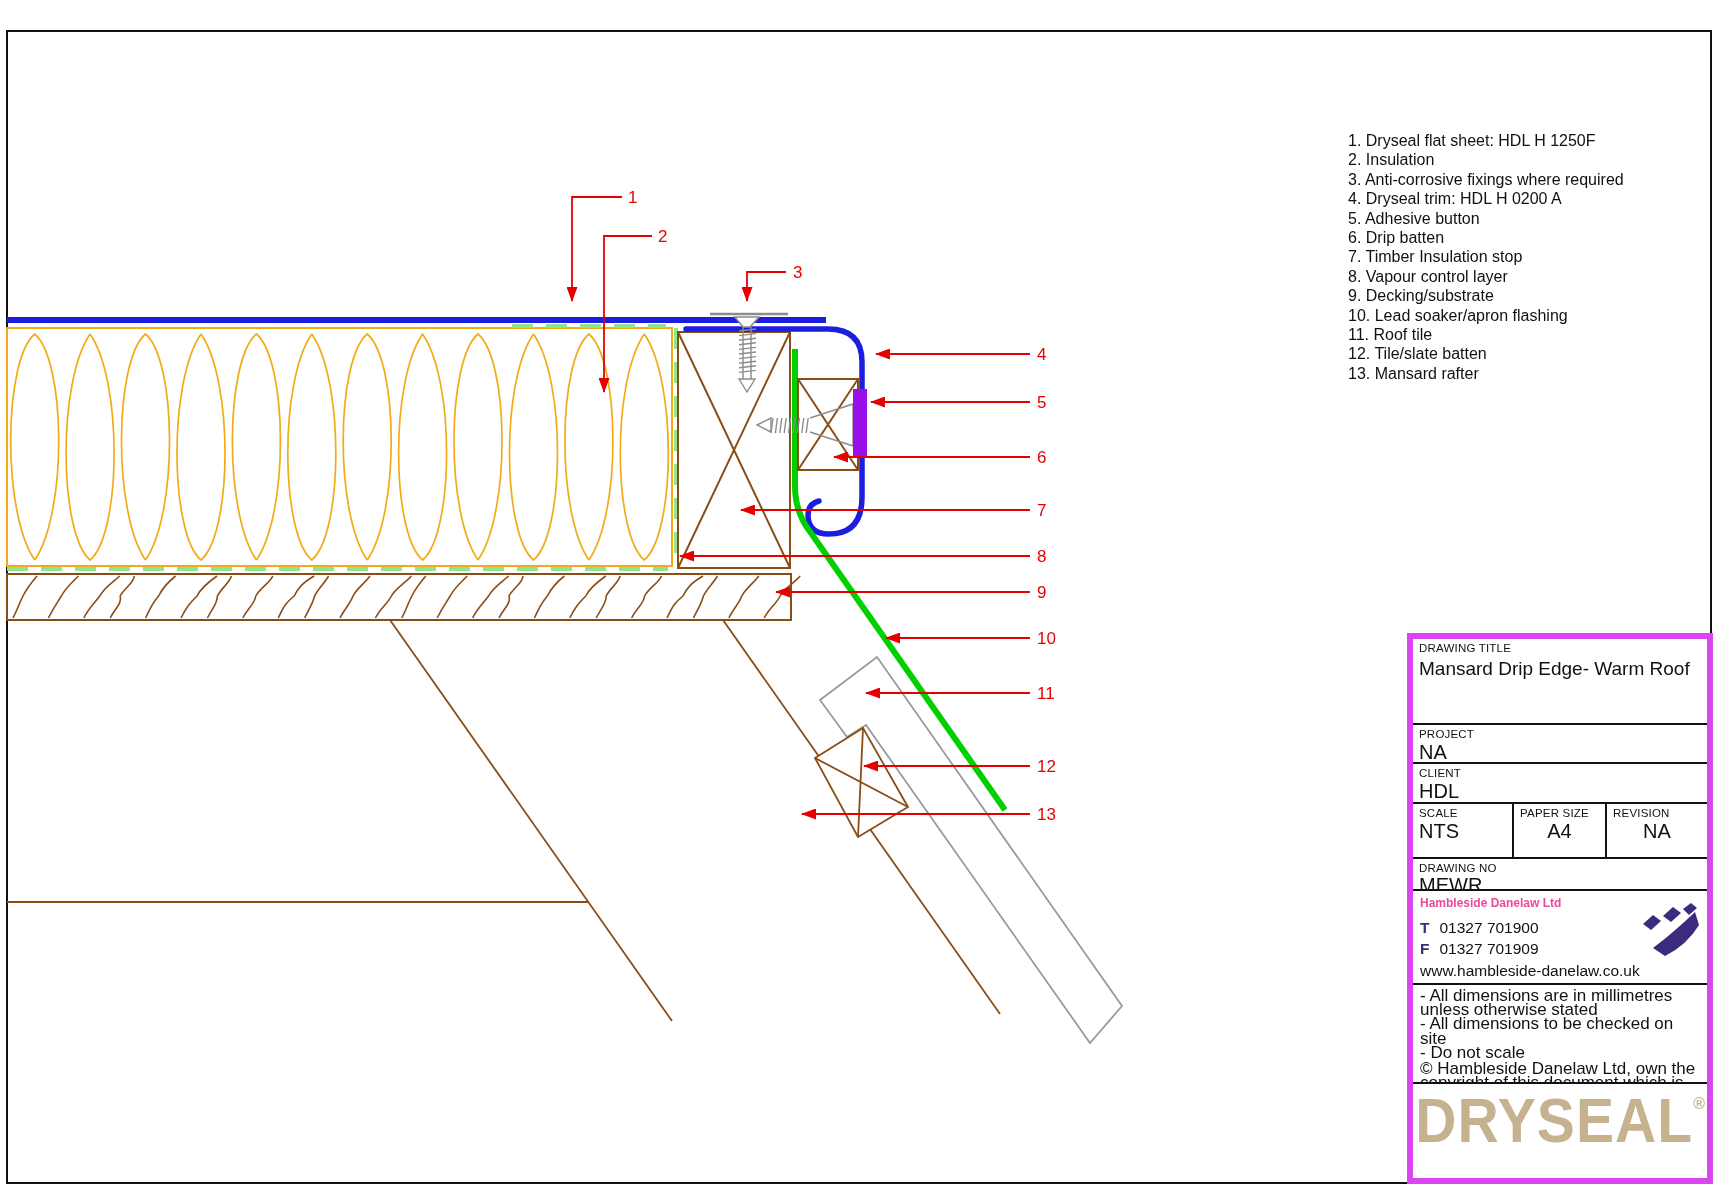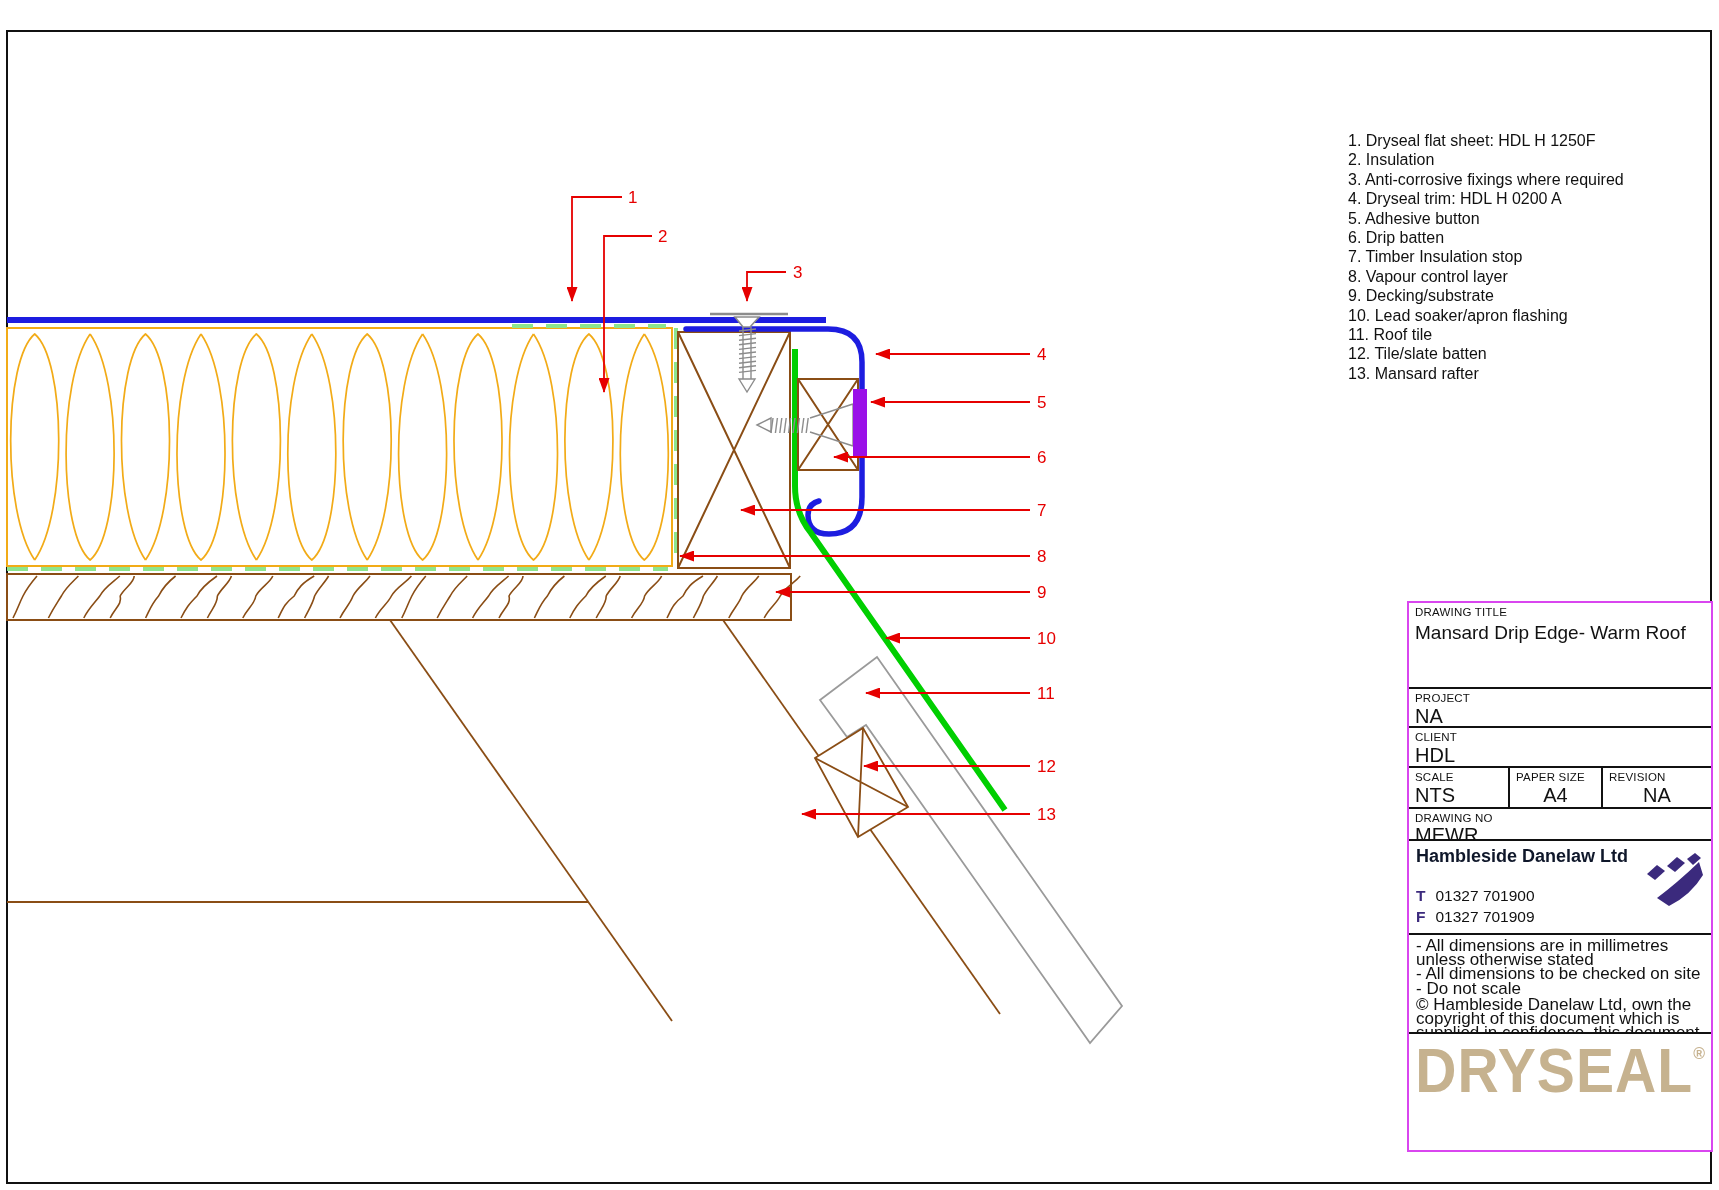--- a/index.html
+++ b/index.html
@@ -8,32 +8,32 @@
   .sheet-border{position:absolute;left:6px;top:30px;width:1706px;height:1154px;
         border:2px solid #111;box-sizing:border-box;}
   svg.draw{position:absolute;left:0;top:0;}
   
   .legend{position:absolute;left:1348px;top:131px;width:360px;font-size:16px;line-height:19.4px;white-space:nowrap;}
   .note{position:absolute;left:1348px;top:409px;width:300px;font-size:16px;line-height:19.4px;}
   .note b{font-weight:bold;}
   
   .co{position:absolute;color:#e60000;font-size:17px;line-height:17px;}
   
-  .tb{position:absolute;left:1407px;top:601px;width:306px;height:551px;border:2px solid #d946ef;
+  .tb{position:absolute;left:1407px;top:633px;width:306px;height:551px;border:6px solid #d946ef;
       box-sizing:border-box;background:#fff;}
   .tb .row{box-sizing:border-box;border-top:2px solid #111;position:relative;overflow:hidden;}
   .tb .row:first-child{border-top:none;}
   .lbl{font-size:11.5px;padding:3px 0 0 6px;letter-spacing:.2px;}
   .val{font-size:20px;padding:1px 0 0 6px;}
   .cols{display:flex;}
   .cols>div{box-sizing:border-box;}
   .cols .c2,.cols .c3{border-left:2px solid #111;}
   .cc{text-align:center;padding-left:0;}
   .company{padding:5px 6px 0 7px;}
-  .co-name{font-size:18px;font-weight:bold;color:#0f172a;margin-bottom:20px;}
+  .co-name{font-size:12px;font-weight:bold;color:#ec4899;margin-bottom:9px;}
   .co-line{font-size:15.5px;margin-bottom:3px;}
   .co-line b{color:#3b2a7d;margin-right:10px;}
   .co-web{font-size:15.5px;margin-top:4px;}
   .co-logo{position:absolute;right:8px;top:12px;}
   .smallnotes{padding:4px 5px 0 7px;font-size:17px;line-height:14.2px;}
   .cpr{margin-top:2px;}
   .brand{display:flex;align-items:center;justify-content:center;height:100%;}
   .brand .word{font-size:56px;font-weight:bold;color:#c6b28f;letter-spacing:1px;
                transform:scale(1.02,1.12);transform-origin:center;}
   .brand .reg{font-size:16px;font-weight:bold;color:#c6b28f;vertical-align:top;position:relative;top:-16px;left:3px;}
@@ -221,21 +221,21 @@
       <div class="val" style="font-size:19px;padding-top:4px">Mansard Drip Edge- Warm Roof</div>
     </div>
     <div class="row" style="height:39px">
       <div class="lbl">PROJECT</div>
       <div class="val">NA</div>
     </div>
     <div class="row" style="height:40px">
       <div class="lbl">CLIENT</div>
       <div class="val">HDL</div>
     </div>
-    <div class="row cols" style="height:41px">
+    <div class="row cols" style="height:55px">
       <div class="c1" style="width:99px">
         <div class="lbl">SCALE</div>
         <div class="val">NTS</div>
       </div>
       <div class="c2" style="width:93px">
         <div class="lbl">PAPER SIZE</div>
         <div class="val cc">A4</div>
       </div>
       <div class="c3" style="flex:1">
         <div class="lbl">REVISION</div>

